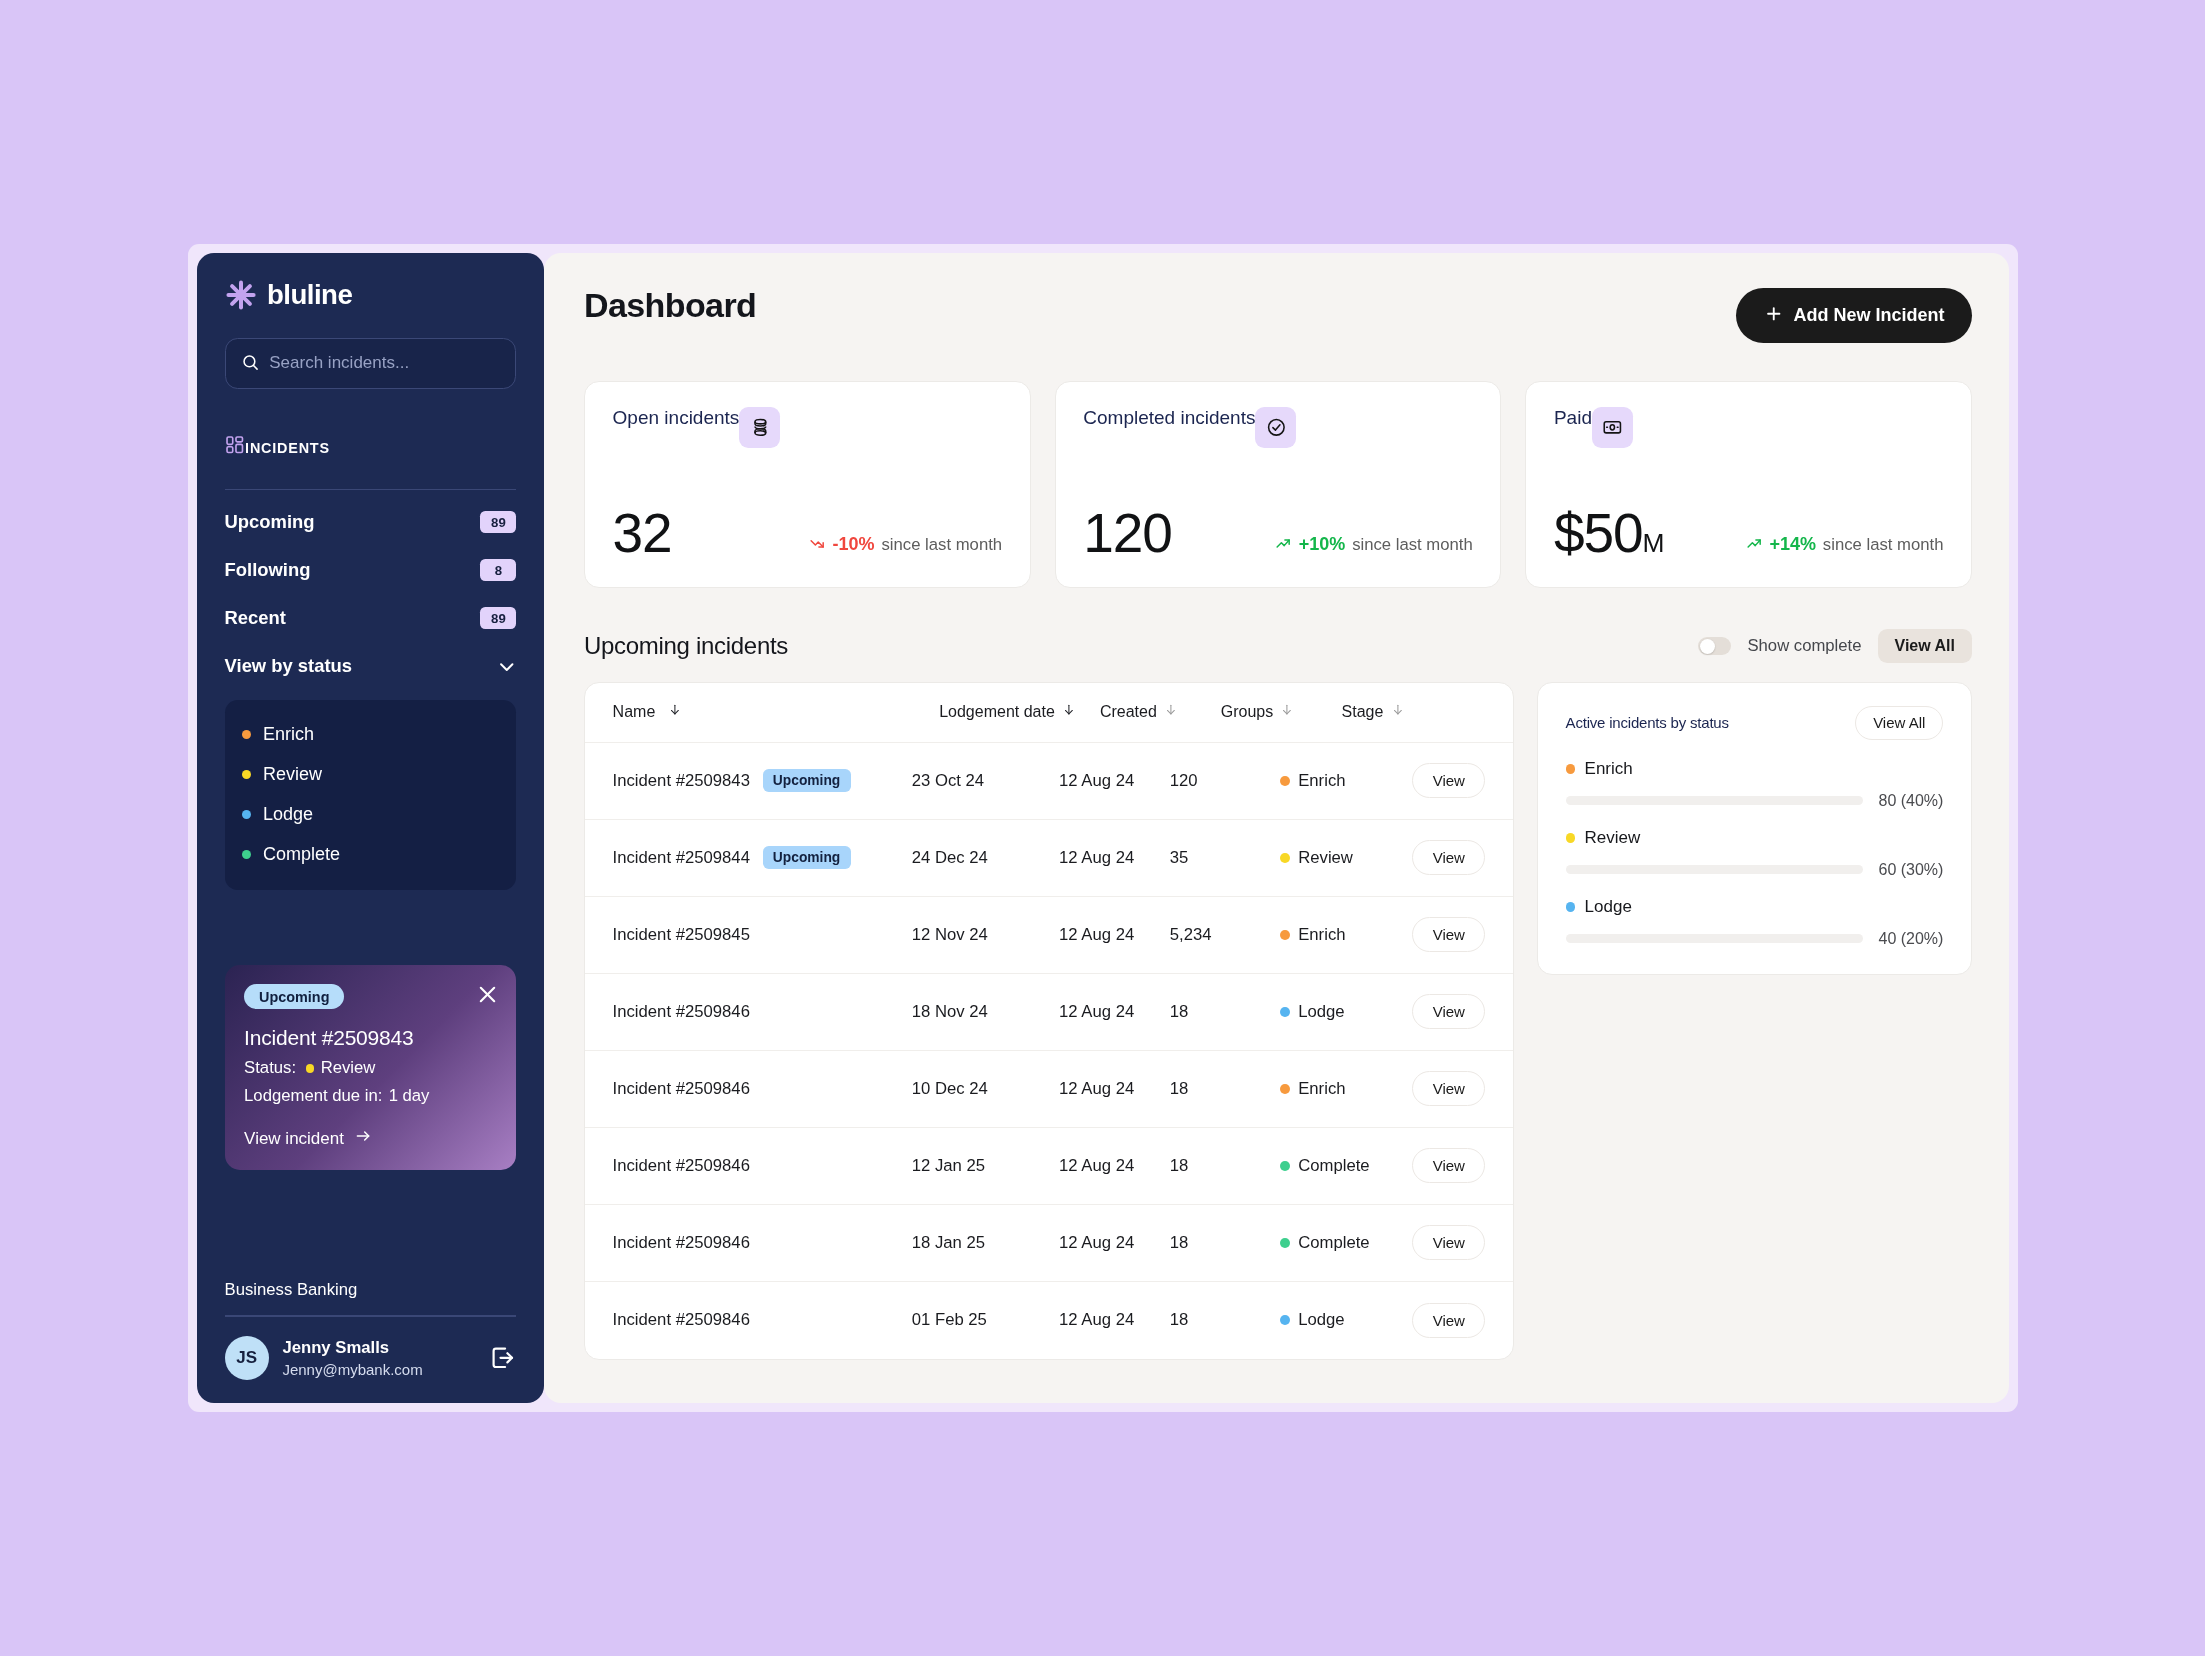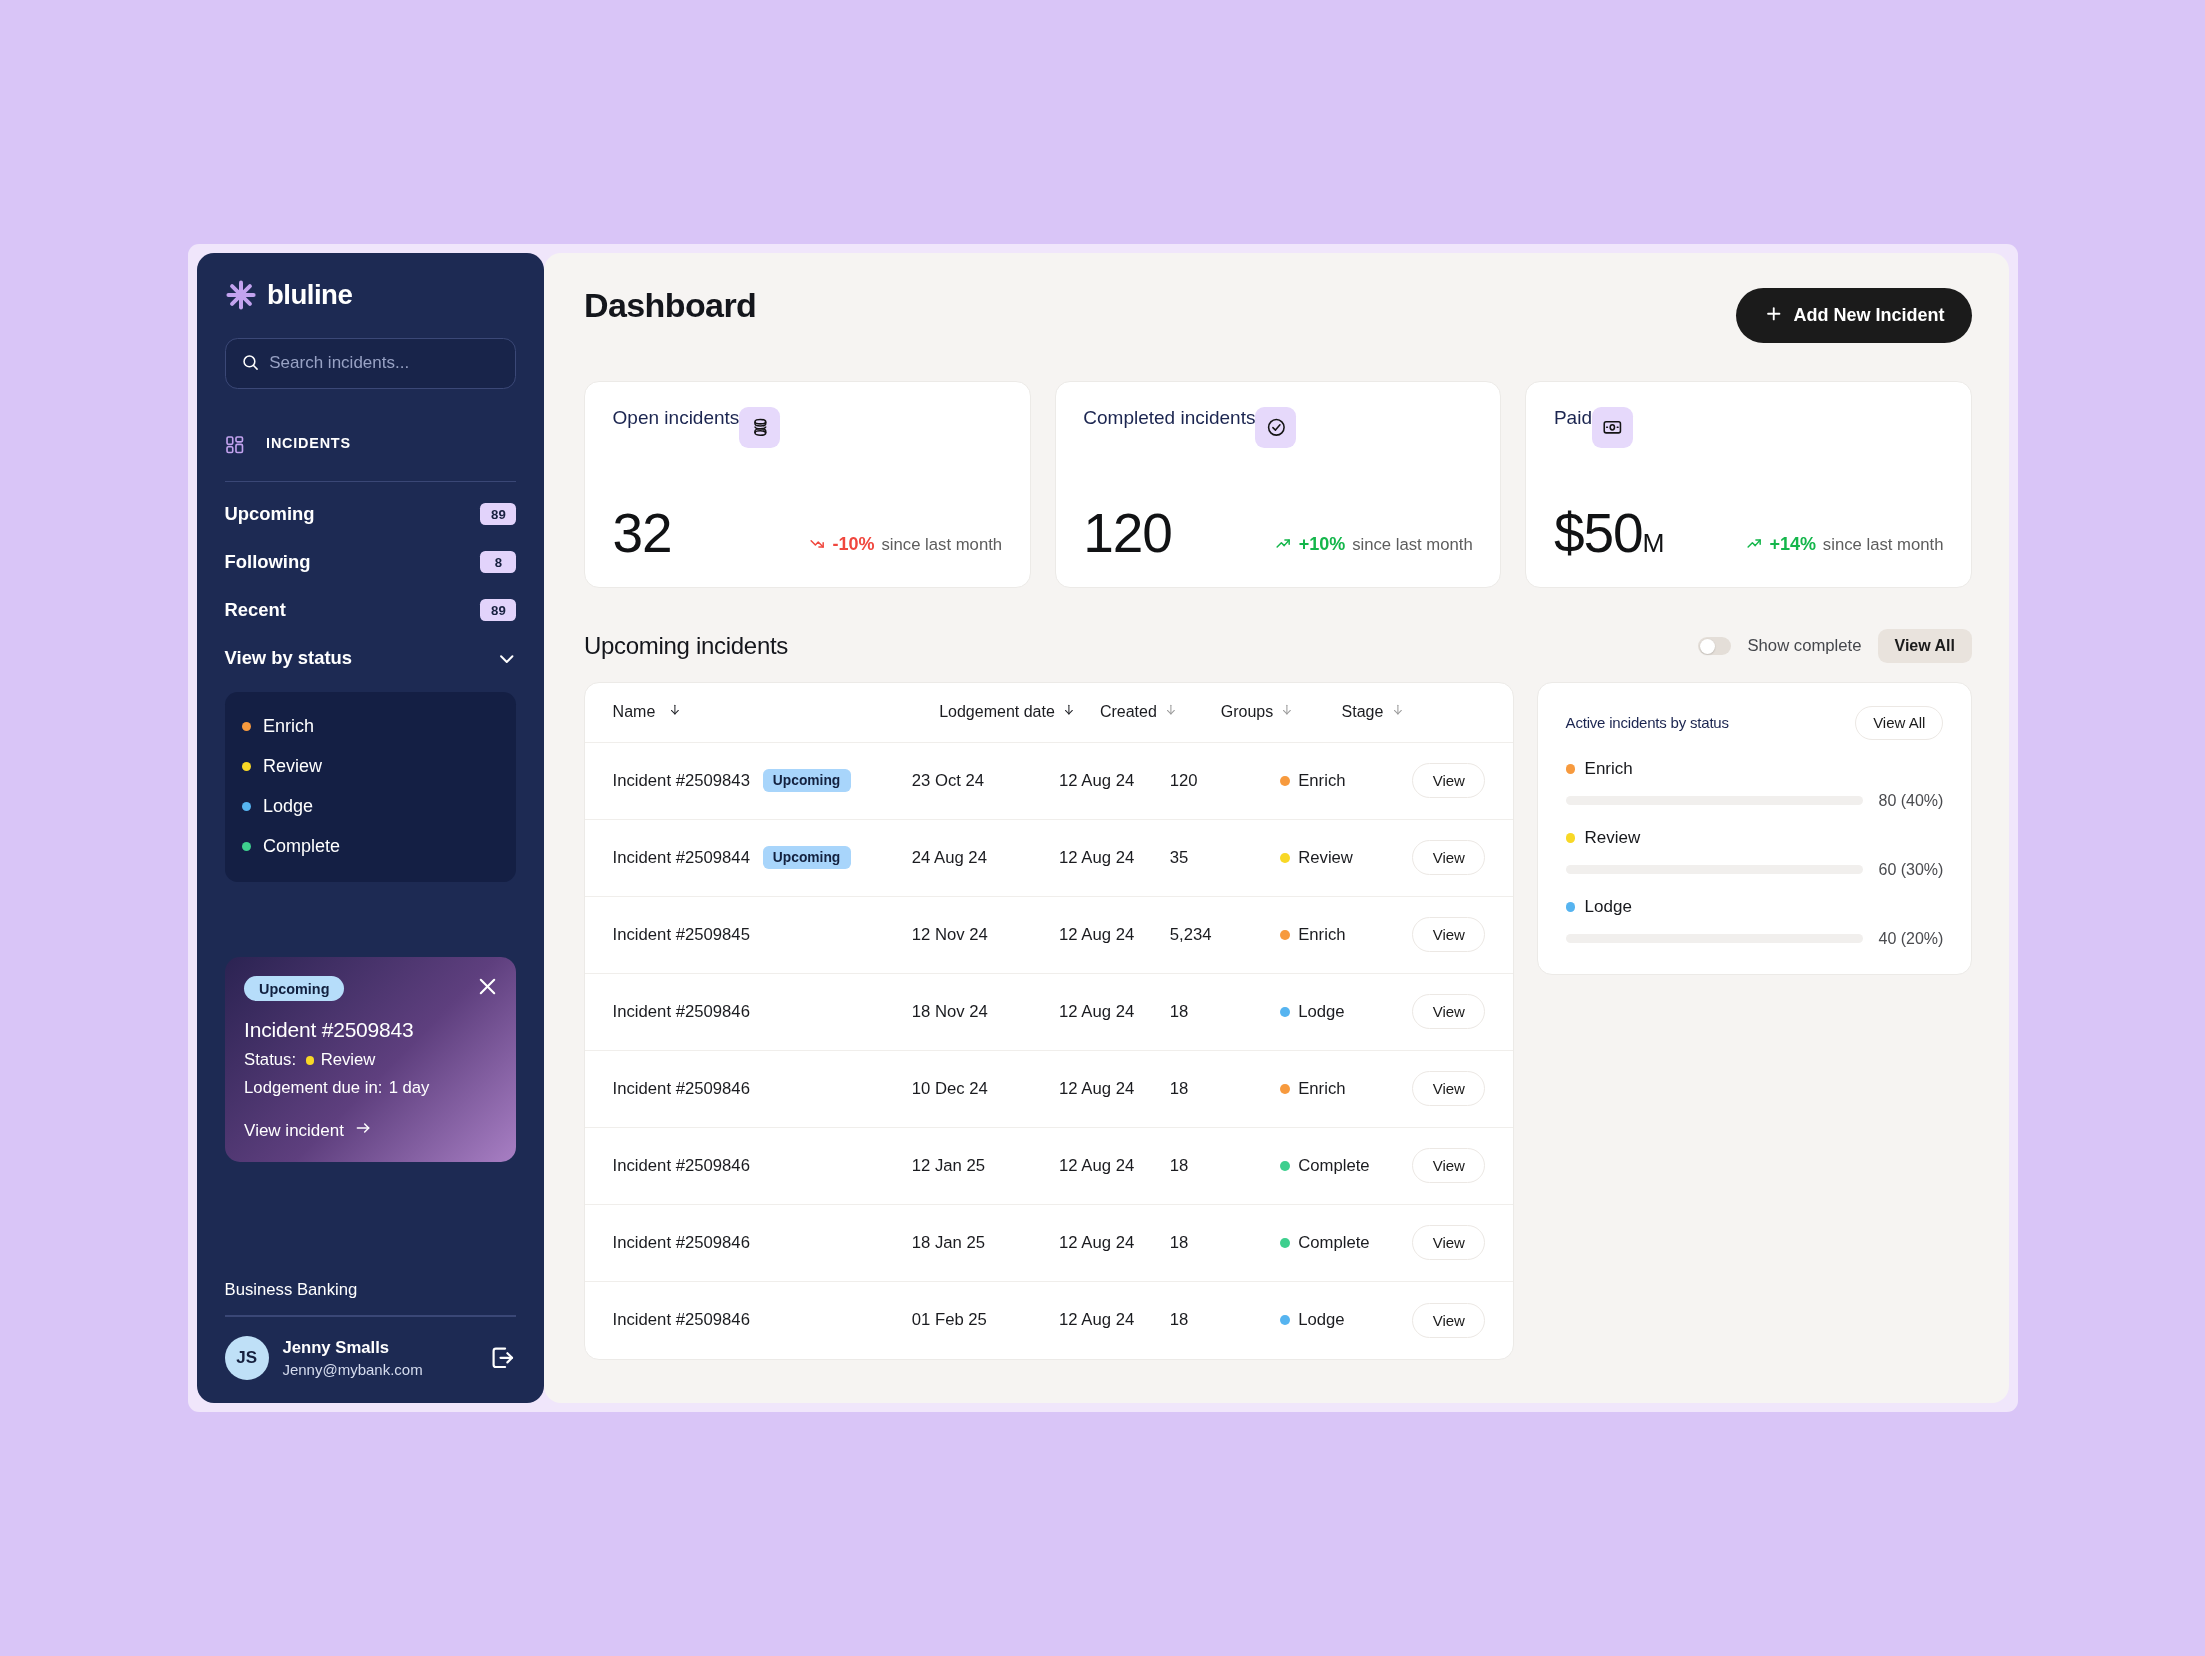--- a/index.html
+++ b/index.html
@@ -44,22 +44,22 @@
     border: 1.1px solid #3b4877;
     border-radius: 12.6px;
     background: #18244a;
     display: flex; align-items: center;
     padding: 0 15px; gap: 10.3px;
     margin-bottom: 46px;
   }
   .search-box .ph { color: #98a2c4; font-size: 17px; }
 
   .nav-section-head {
-    display: flex; align-items: flex-start; gap: 22px;
-    margin-bottom: 25px;
+    display: flex; align-items: flex-end; gap: 1px;
+    margin-bottom: 33px;
   }
   .nav-section-head .label {
     color: #ffffff; font-size: 14.4px; font-weight: 700; letter-spacing: 0.8px;
   }
   .divider { height: 1.1px; background: #3a4776; margin-bottom: 8px; }
 
   .nav-item {
     height: 48px;
     display: flex; align-items: center; justify-content: space-between;
     cursor: pointer;
@@ -570,21 +570,21 @@
                 <span class="dot" style="background:#f79a3e"></span>
                 <span>Enrich</span>
               </span>
               <span class="c-action"><span class="view-btn">View</span></span>
             </div>
             <div class="trow">
               <span class="td c-name">
                 <span>Incident #2509844</span>
                 <span class="chip">Upcoming</span>
               </span>
-              <span class="td c-lodge">24 Aug 24</span>
+              <span class="td c-lodge">24 Dec 24</span>
               <span class="td c-created">12 Aug 24</span>
               <span class="td c-groups">35</span>
               <span class="td c-stage">
                 <span class="dot" style="background:#f8d826"></span>
                 <span>Review</span>
               </span>
               <span class="c-action"><span class="view-btn">View</span></span>
             </div>
             <div class="trow">
               <span class="td c-name">

